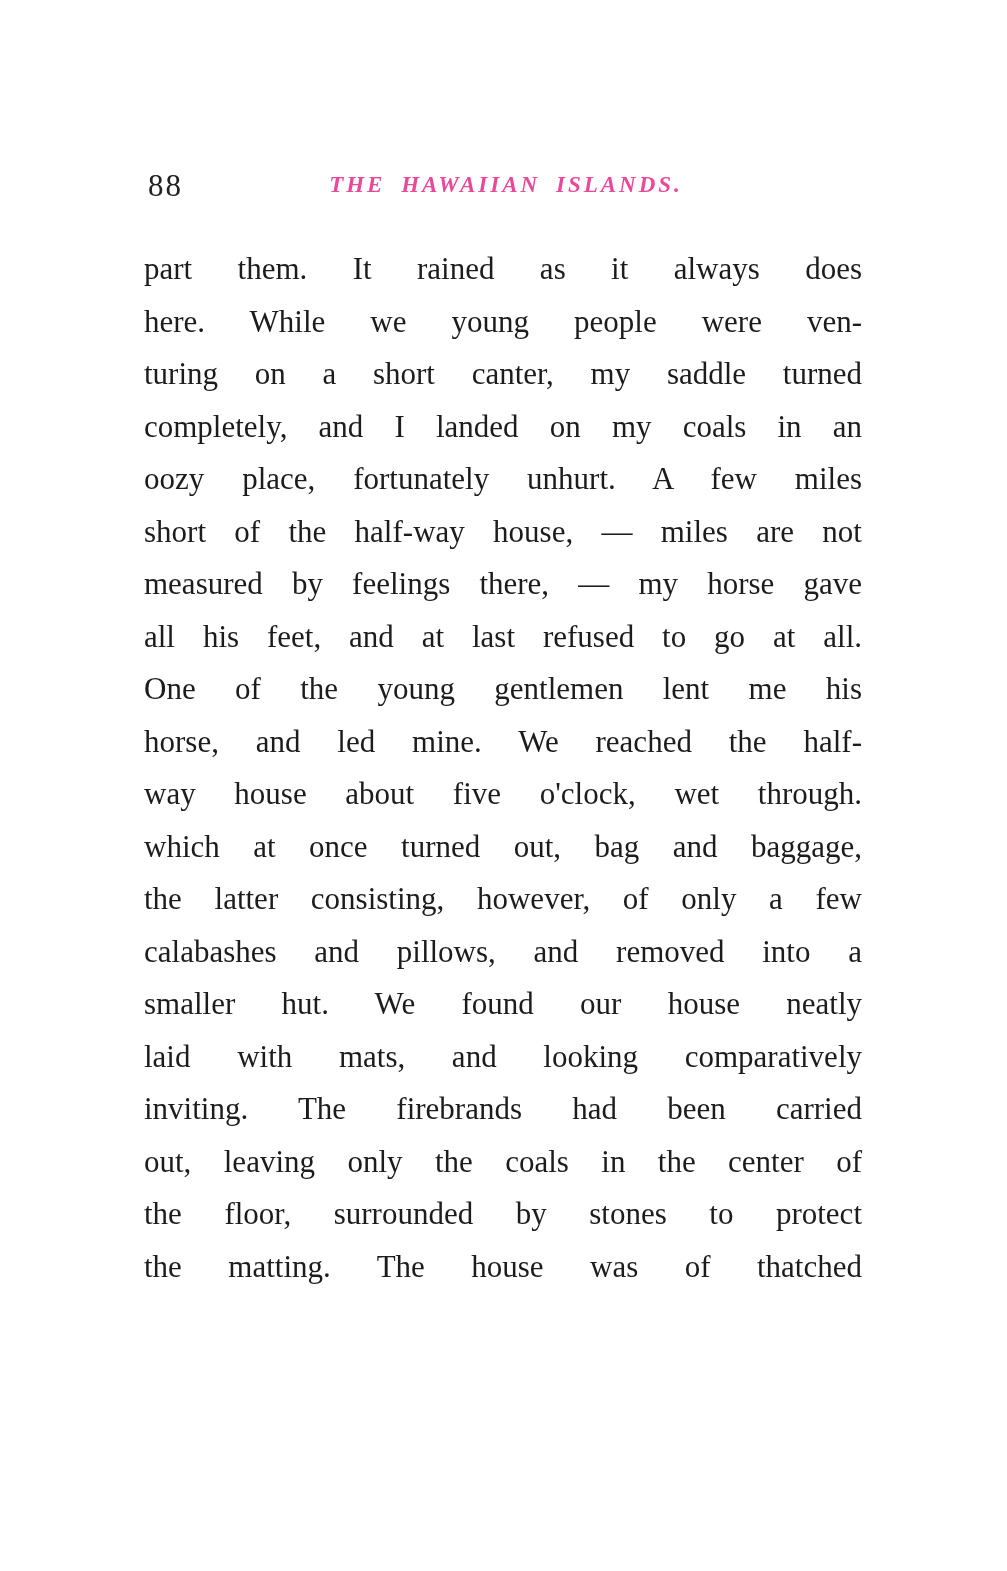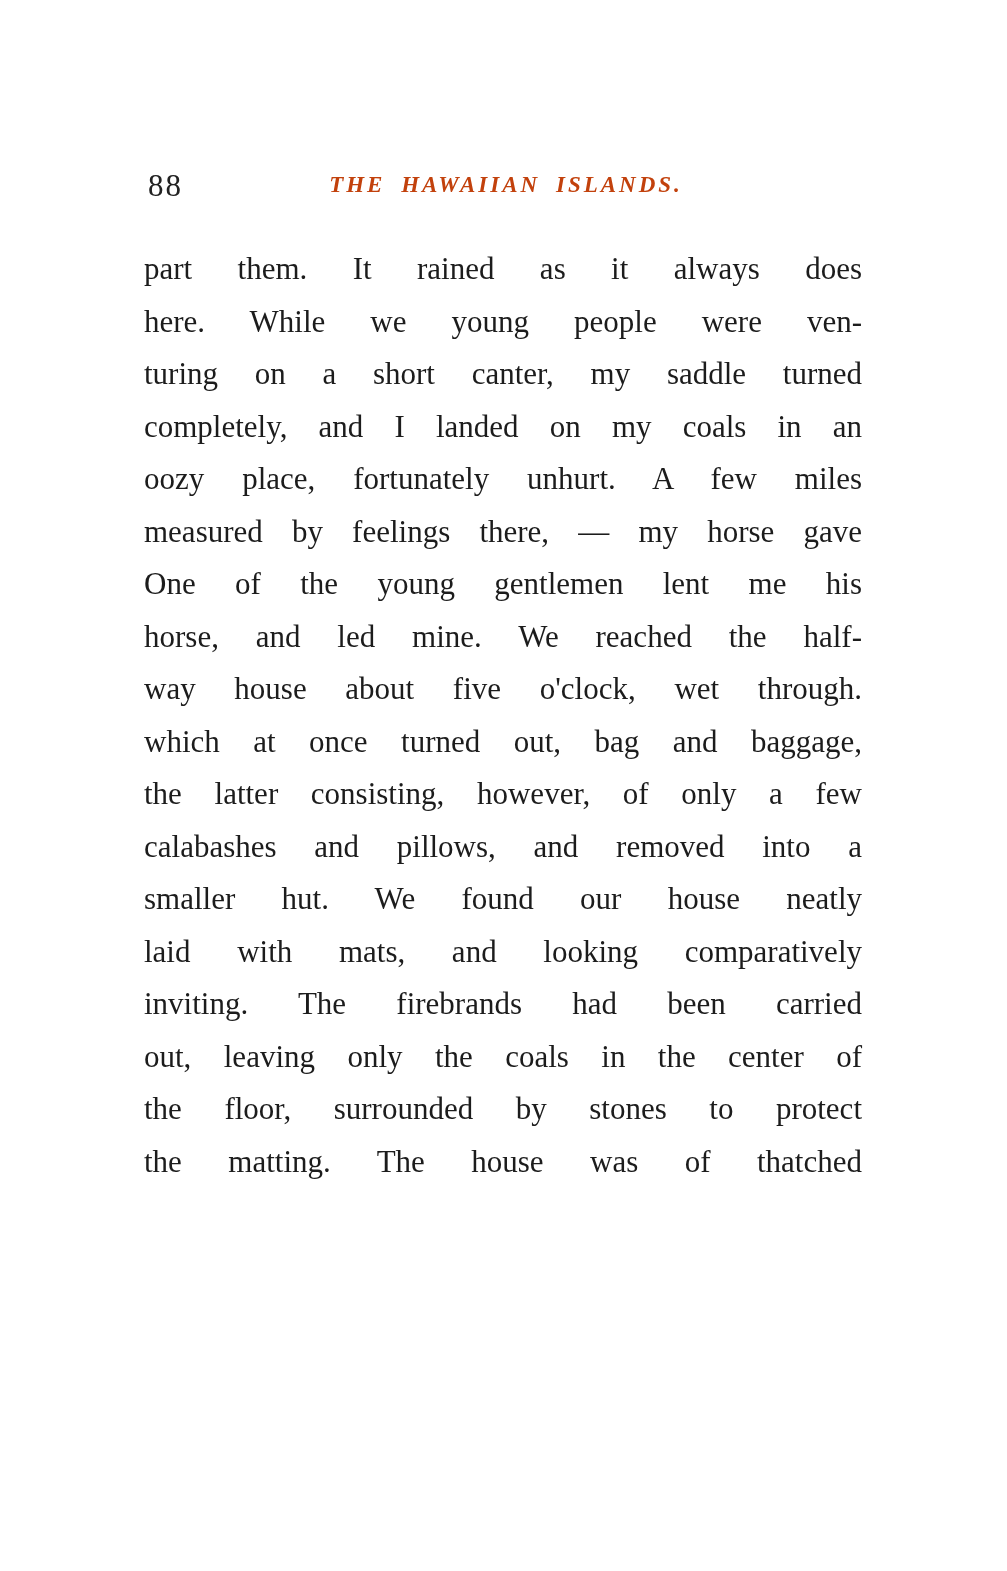--- a/index.html
+++ b/index.html
@@ -35,21 +35,21 @@
     position: absolute;
     left: 0;
     right: 0;
     top: 6px;
     text-align: center;
     font-style: italic;
     font-weight: bold;
     font-size: 23px;
     letter-spacing: 3px;
     word-spacing: 7px;
-    color: #c2410c;
+    color: #ec4899;
   }
   .body-text {
     position: absolute;
     top: 243px;
     left: 144px;
     width: 718px;
     font-size: 31px;
     line-height: 52.5px;
     color: #1c1c1c;
   }
@@ -67,21 +67,23 @@
   <div class="header">
     <span class="page-number">88</span>
     <span class="running-title">THE HAWAIIAN ISLANDS.</span>
   </div>
   <div class="body-text">
       <div class="text-line">part them.  It rained as it always does</div>
       <div class="text-line">here.  While we young people were ven-</div>
       <div class="text-line">turing on a short canter, my saddle turned</div>
       <div class="text-line">completely, and I landed on my coals in an</div>
       <div class="text-line">oozy place, fortunately unhurt.  A few miles</div>
+      <div class="text-line">short of the half-way house, — miles are not</div>
       <div class="text-line">measured by feelings there, — my horse gave</div>
+      <div class="text-line">all his feet, and at last refused to go at all.</div>
       <div class="text-line">One of the young gentlemen lent me his</div>
       <div class="text-line">horse, and led mine.  We reached the half-</div>
       <div class="text-line">way house about five o'clock, wet through.</div>
       <div class="text-line">which at once turned out, bag and baggage,</div>
       <div class="text-line">the latter consisting, however, of only a few</div>
       <div class="text-line">calabashes and pillows, and removed into a</div>
       <div class="text-line">smaller hut.  We found our house neatly</div>
       <div class="text-line">laid with mats, and looking comparatively</div>
       <div class="text-line">inviting.  The firebrands had been carried</div>
       <div class="text-line">out, leaving only the coals in the center of</div>

